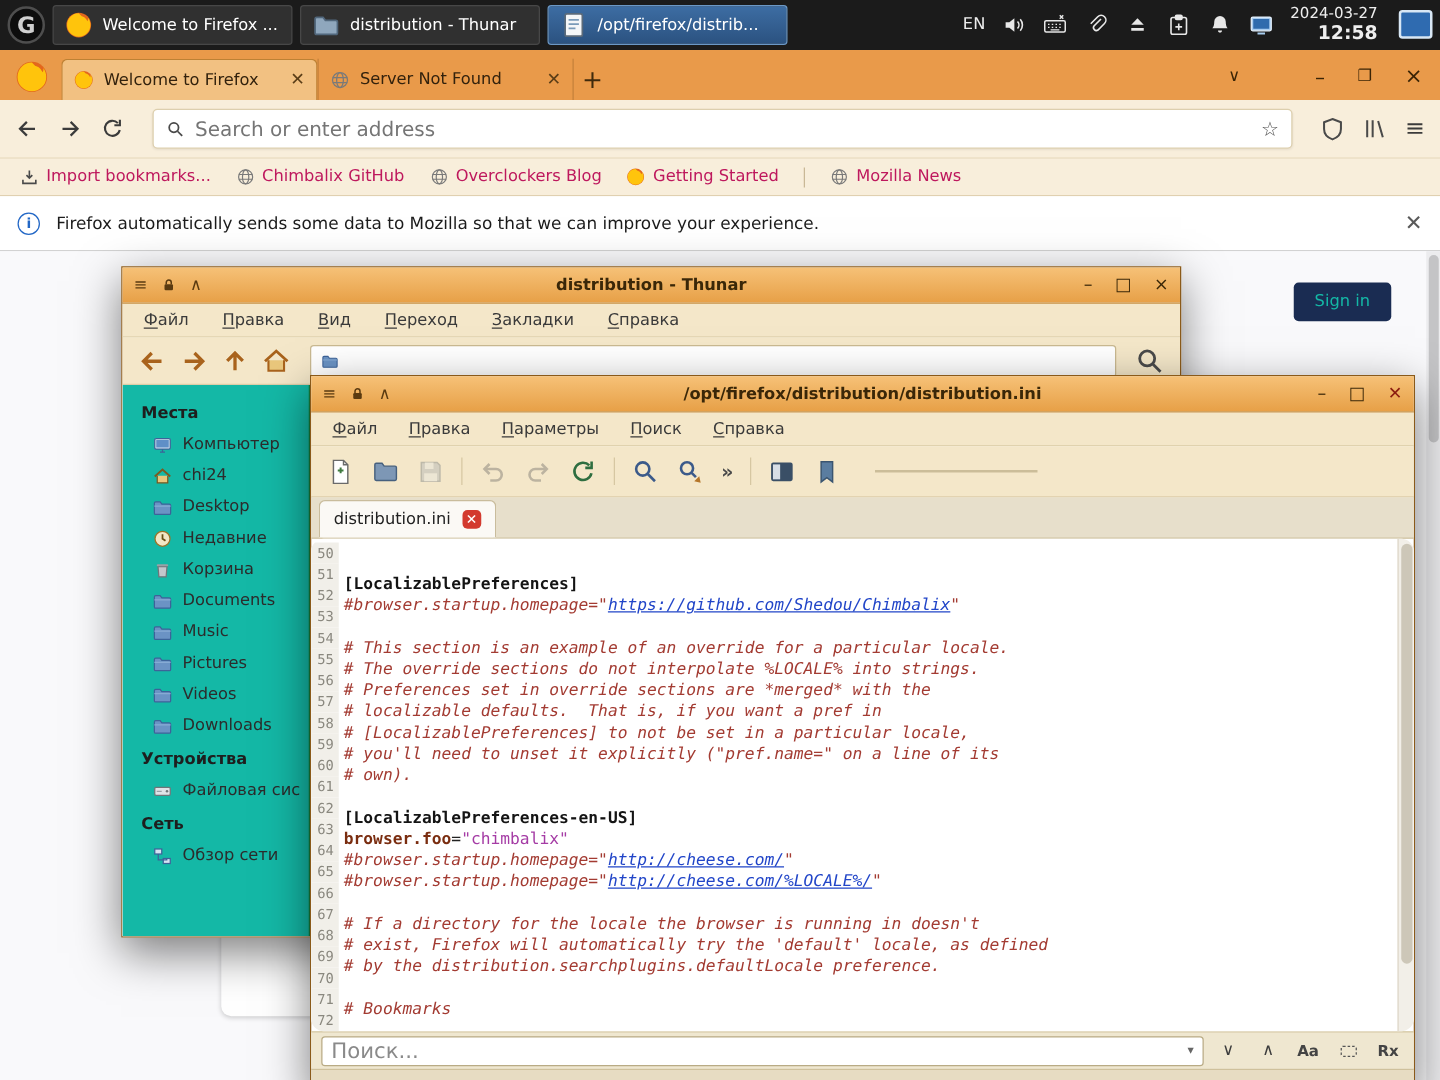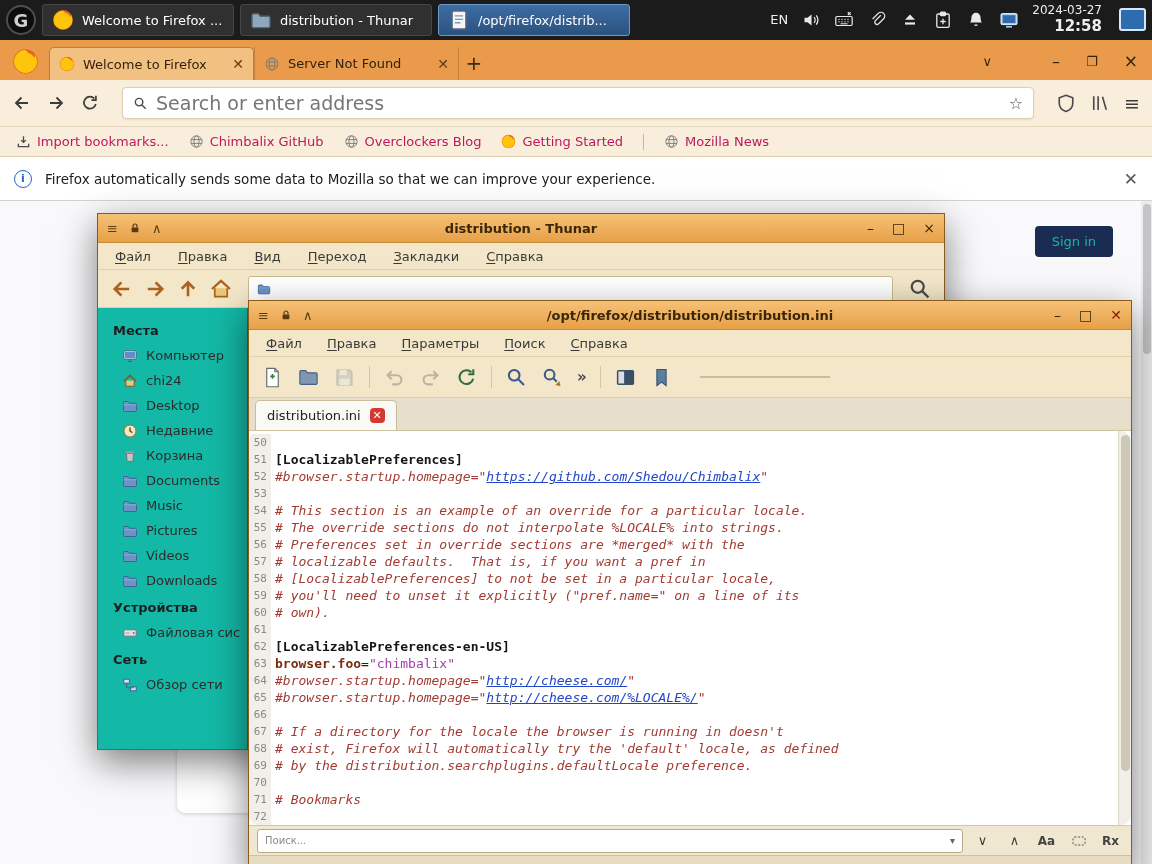--- a/index.html
+++ b/index.html
@@ -43,21 +43,21 @@
               color:#3a2406; font-size:14px; }
   .fx-right .wmin { font-size:16px; } .fx-right .wmax { font-size:13px; } .fx-right .wclose { font-size:17px; }
   .fx-listtabs { margin-right:34px; font-size:13px; }
 
   .fx-nav { height:47px; background:#f8eedb; border-bottom:1px solid #e6d7ba; display:flex; align-items:center;
             padding:0 12px; gap:14px; flex:none; }
   .fx-nav .nico { width:20px; height:20px; }
   .urlbar { flex:1; height:32px; background:#fff; border:1px solid #ddcfae; border-radius:4px;
             display:flex; align-items:center; padding:0 10px; gap:8px; margin:0 8px; box-shadow:0 1px 2px rgba(0,0,0,.07); }
   .urlbar .ico { width:15px; height:15px; }
-  .urlbar input { flex:1; border:none; outline:none; font-size:19px; color:#333; background:transparent;
+  .urlbar input { flex:1; border:none; outline:none; font-size:16px; color:#333; background:transparent;
                   font-family:inherit; }
   .urlbar input::placeholder { color:#757575; }
   .url-star { font-size:16px; color:#555; }
 
   .fx-bookmarks { height:30px; background:#f8eedb; border-bottom:1px solid #e0d0b0; display:flex; align-items:center;
                   gap:20px; padding:0 16px; font-size:13px; color:#be185d; flex:none; }
   .bm { display:flex; align-items:center; gap:6px; white-space:nowrap; }
   .bm .ico { width:15px; height:15px; }
   .bm-sep { width:1px; height:16px; background:#c9b896; }
 
@@ -128,35 +128,35 @@
             display:flex; align-items:center; gap:9px; padding:0 11px; font-size:13px; color:#222; }
   .tab-close-red { width:15px; height:15px; border-radius:4px; background:#d33a2f; color:#fff; font-size:11px;
                    font-weight:bold; display:flex; align-items:center; justify-content:center; }
 
   .editor { flex:1; position:relative; background:#fff; overflow:hidden;
             font-family:"DejaVu Sans Mono","Liberation Mono",monospace; font-size:13px; line-height:17px;border-radius:10px; }
   .code { position:absolute; inset:0 13px 0 0; padding-top:3px; }
   .ln-row { display:flex; height:17px; }
   .ln-num { width:22px; flex:none; background:#f1efe9; color:#8a887f; text-align:right; padding-right:4px;
             font-size:11px; line-height:17px; }
-  .ln-text { padding-left:4px; white-space:pre; }
+  .ln-text { padding-left:4px; white-space:pre;margin-top:8px; }
   .s-section { font-weight:bold; color:#141414; }
   .s-comment { font-style:italic; color:#a33b32; }
   .s-link { font-style:italic; color:#2145c8; text-decoration:underline; }
   .s-key { font-weight:bold; color:#7a2d10; }
   .s-plain { color:#222; }
   .s-string { color:#a53ca5; }
   .mp-scroll { position:absolute; right:0; top:0; bottom:0; width:13px; background:#f2efe8; border-left:1px solid #ded8c9; }
   .mp-thumb { position:absolute; right:1.5px; top:4px; width:9px; height:336px; background:#cdc7b8; border-radius:5px; }
 
   .mp-search { height:30px; flex:none; background:#efe7d0; border-top:1px solid #d5c7a4; display:flex;
                align-items:center; gap:7px; padding:0 8px; }
   .s-input { flex:1; height:24px; background:#fff; border:1px solid #b9ab85; border-radius:3px;
              display:flex; align-items:center; padding:0 7px; }
-  .s-input input { flex:1; border:none; outline:none; font-size:10px; color:#333; background:transparent; font-family:inherit; }
+  .s-input input { flex:1; border:none; outline:none; font-size:17px; color:#333; background:transparent; font-family:inherit; }
   .s-input input::placeholder { color:#8a8a8a; }
   .combo-arrow { color:#666; font-size:10px; }
   .sbtn { width:25px; height:24px; display:flex; align-items:center; justify-content:center; color:#3d3d3d;
           font-size:13px; border-radius:3px; }
   .sbtn .ico { width:16px; height:16px; }
   .sbtn.txt { font-size:12px; font-weight:bold; color:#444; }
   .mp-status { height:16px; flex:none; background:#e7dcc2; border-top:1px solid #cfc19c; }
 
   u { text-underline-offset:2px; }
 </style>

